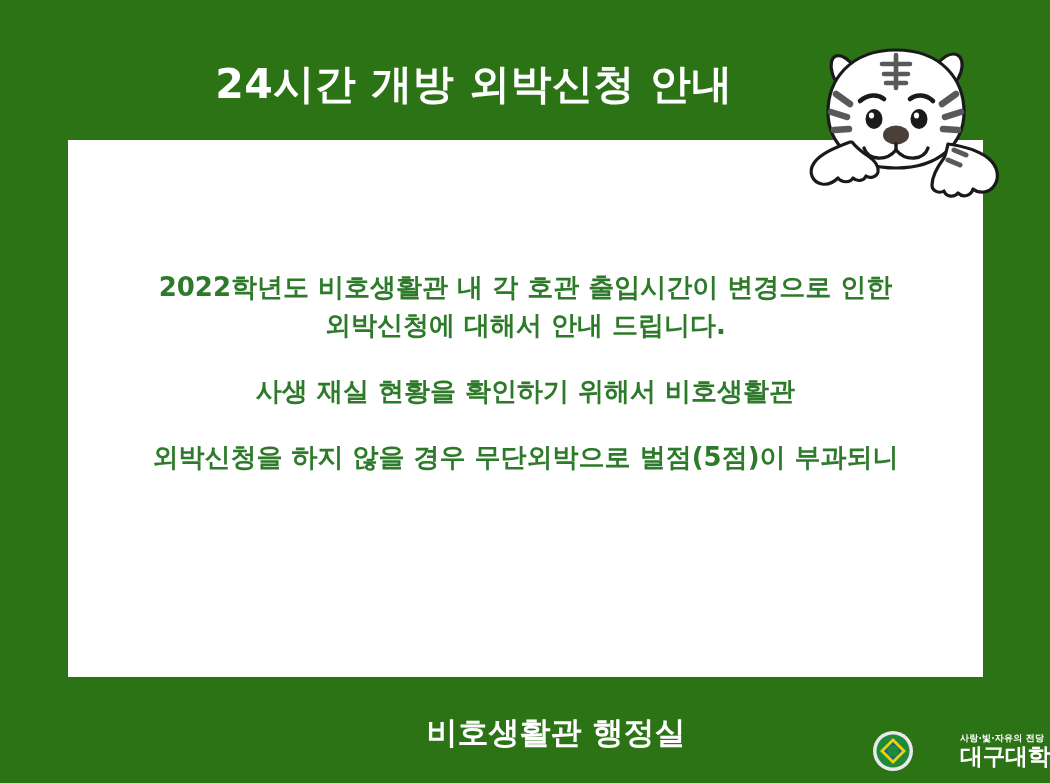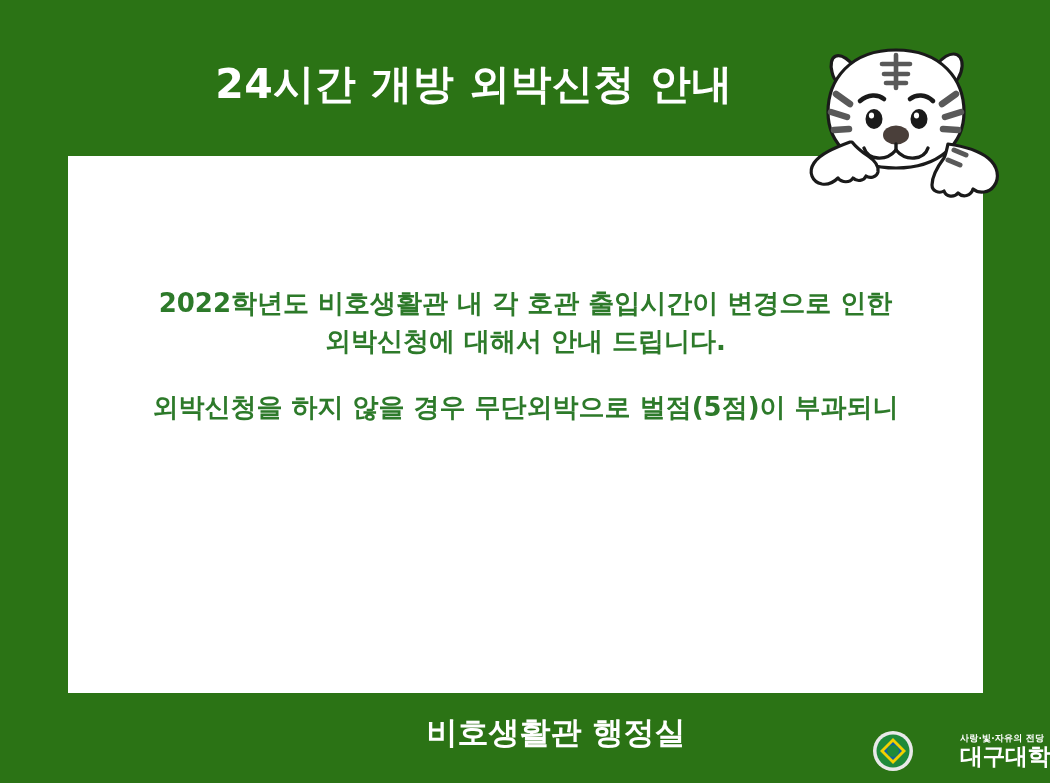--- a/index.html
+++ b/index.html
@@ -35,21 +35,21 @@
     font-weight: bold;
     letter-spacing: 0.5px;
     line-height: 52px;
     white-space: nowrap;
   }
 
   
   .card {
     position: absolute;
     left: 68px;
-    top: 156px;
+    top: 140px;
     width: 915px;
     height: 537px;
     background: #ffffff;
   }
 
   
   .card-body {
     position: absolute;
     left: 0;
     top: 128px;
@@ -143,20 +143,21 @@
 
   <div class="card">
     <div class="card-body">
 
       <p class="para">
         <span class="line">2022학년도 비호생활관 내 각 호관 출입시간이 변경으로 인한</span>
         <span class="line">외박신청에 대해서 안내 드립니다.</span>
       </p>
 
       <p class="para">
+        <span class="line">사생 재실 현황을 확인하기 위해서 비호생활관</span>
       </p>
 
       <p class="para">
         <span class="line">외박신청을 하지 않을 경우 무단외박으로 벌점(5점)이 부과되니</span>
       </p>
 
     </div>
   </div>
 
   <div class="tiger">

